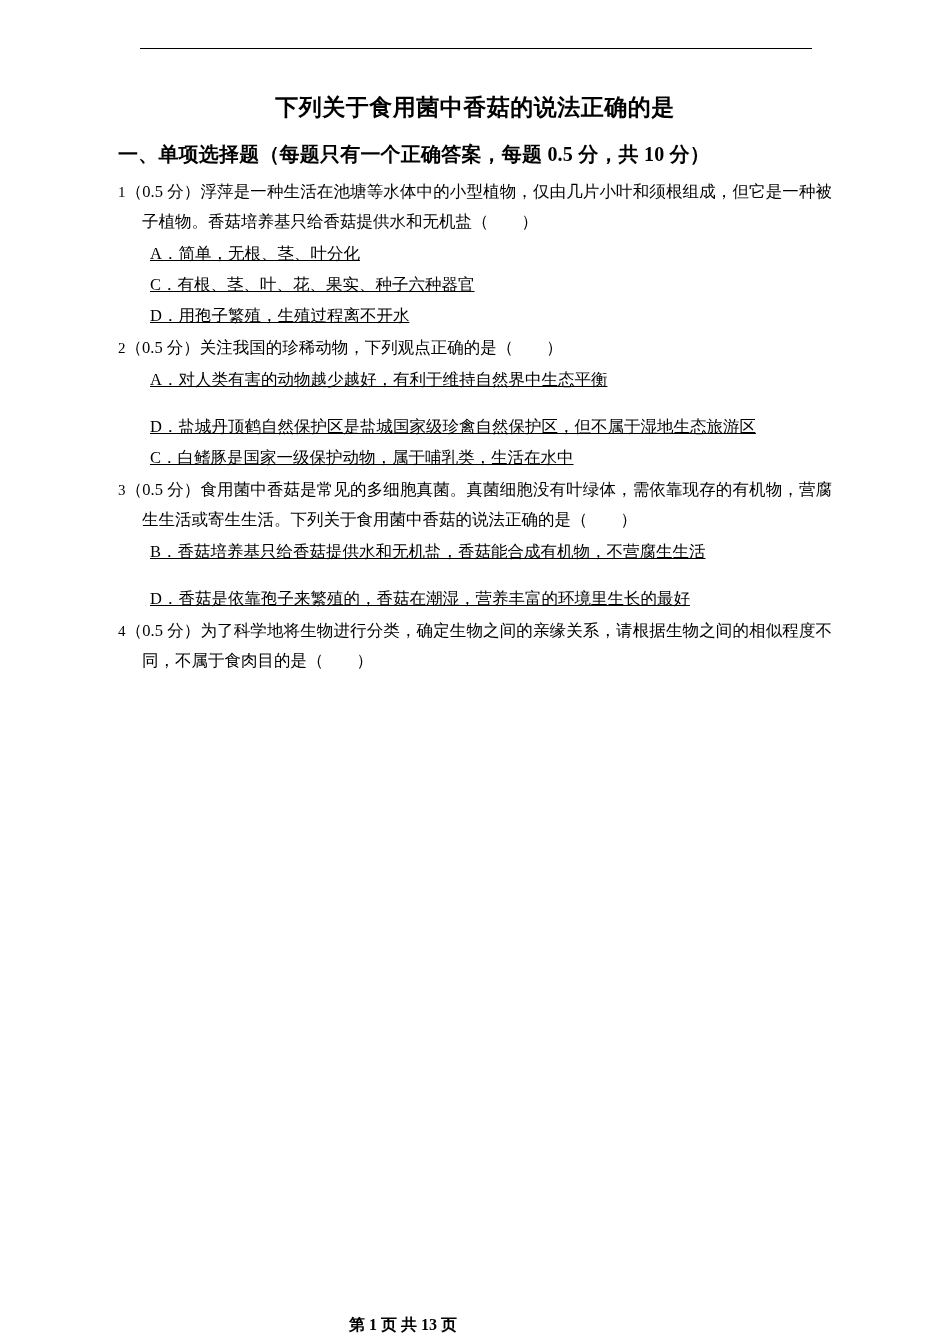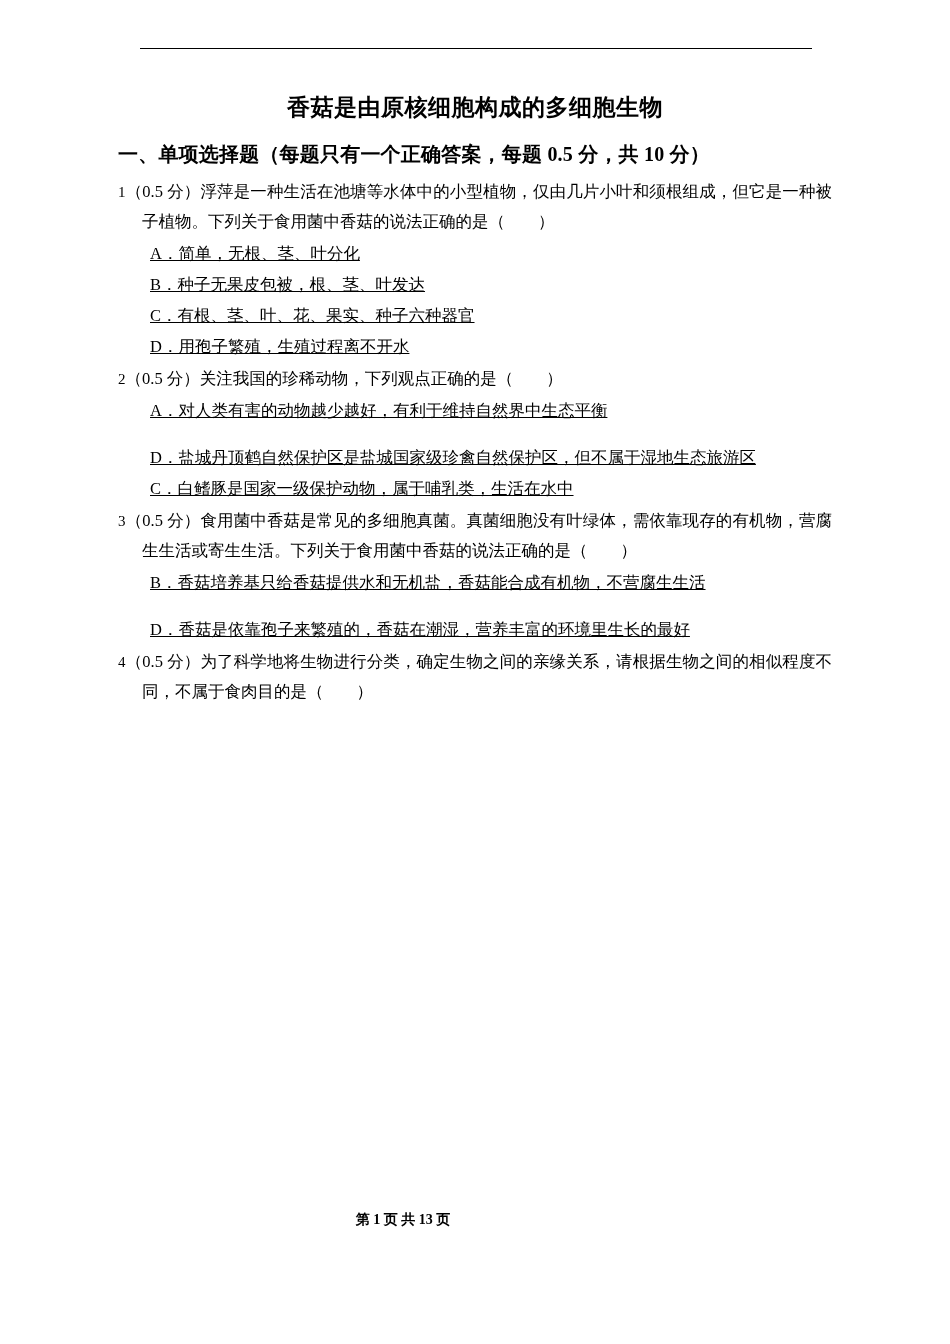--- a/index.html
+++ b/index.html
@@ -75,47 +75,46 @@
     text-indent: 32px;
   }
   .stem-hang {
     padding-left: 24px;
     text-indent: -24px;
   }
   .spacer-sm { height: 16px; }
   .footer {
     position: absolute;
     left: 0;
-    top: 1211px;
+    top: 1315px;
     width: 806px;
     text-align: center;
-    font-size: 14px;
+    font-size: 16px;
     font-weight: bold;
   }
   .footer .pg {
     font-family: "Liberation Serif", serif;
   }
 </style>
 </head>
 <body>
 
 <div class="page">
 
   <div class="top-rule"></div>
 
   <div class="content">
 
-    <h1 class="doc-title">香菇是由原核细胞构成的多细胞生物</h1>
+    <h1 class="doc-title">下列关于食用菌中香菇的说法正确的是</h1>
 
     <div class="section-head">一、单项选择题（每题只有一个正确答案，每题 0.5 分，共 10 分）</div>
 
     <div class="q-block">
-      <div class="q-stem stem-hang"><span class="qnum">1</span><span>（0.5 分）</span><span>浮萍是一种生活在池塘等水体中的小型植物，仅由几片小叶和须根组成，但它是一种被子植物。下列关于食用菌中香菇的说法正确的是（　　）</span></div>
+      <div class="q-stem stem-hang"><span class="qnum">1</span><span>（0.5 分）</span><span>浮萍是一种生活在池塘等水体中的小型植物，仅由几片小叶和须根组成，但它是一种被子植物。香菇培养基只给香菇提供水和无机盐（　　）</span></div>
       <div class="opt">A．简单，无根、茎、叶分化</div>
-      <div class="opt">B．种子无果皮包被，根、茎、叶发达</div>
       <div class="opt">C．有根、茎、叶、花、果实、种子六种器官</div>
       <div class="opt">D．用孢子繁殖，生殖过程离不开水</div>
     </div>
 
     <div class="q-block">
       <div class="q-stem stem-hang"><span class="qnum">2</span><span>（0.5 分）</span><span>关注我国的珍稀动物，下列观点正确的是（　　）</span></div>
       <div class="opt">A．对人类有害的动物越少越好，有利于维持自然界中生态平衡</div>
       <div class="spacer-sm"></div>
       <div class="opt overflow">D．盐城丹顶鹤自然保护区是盐城国家级珍禽自然保护区，但不属于湿地生态旅游区</div>
       <div class="opt">C．白鳍豚是国家一级保护动物，属于哺乳类，生活在水中</div>

